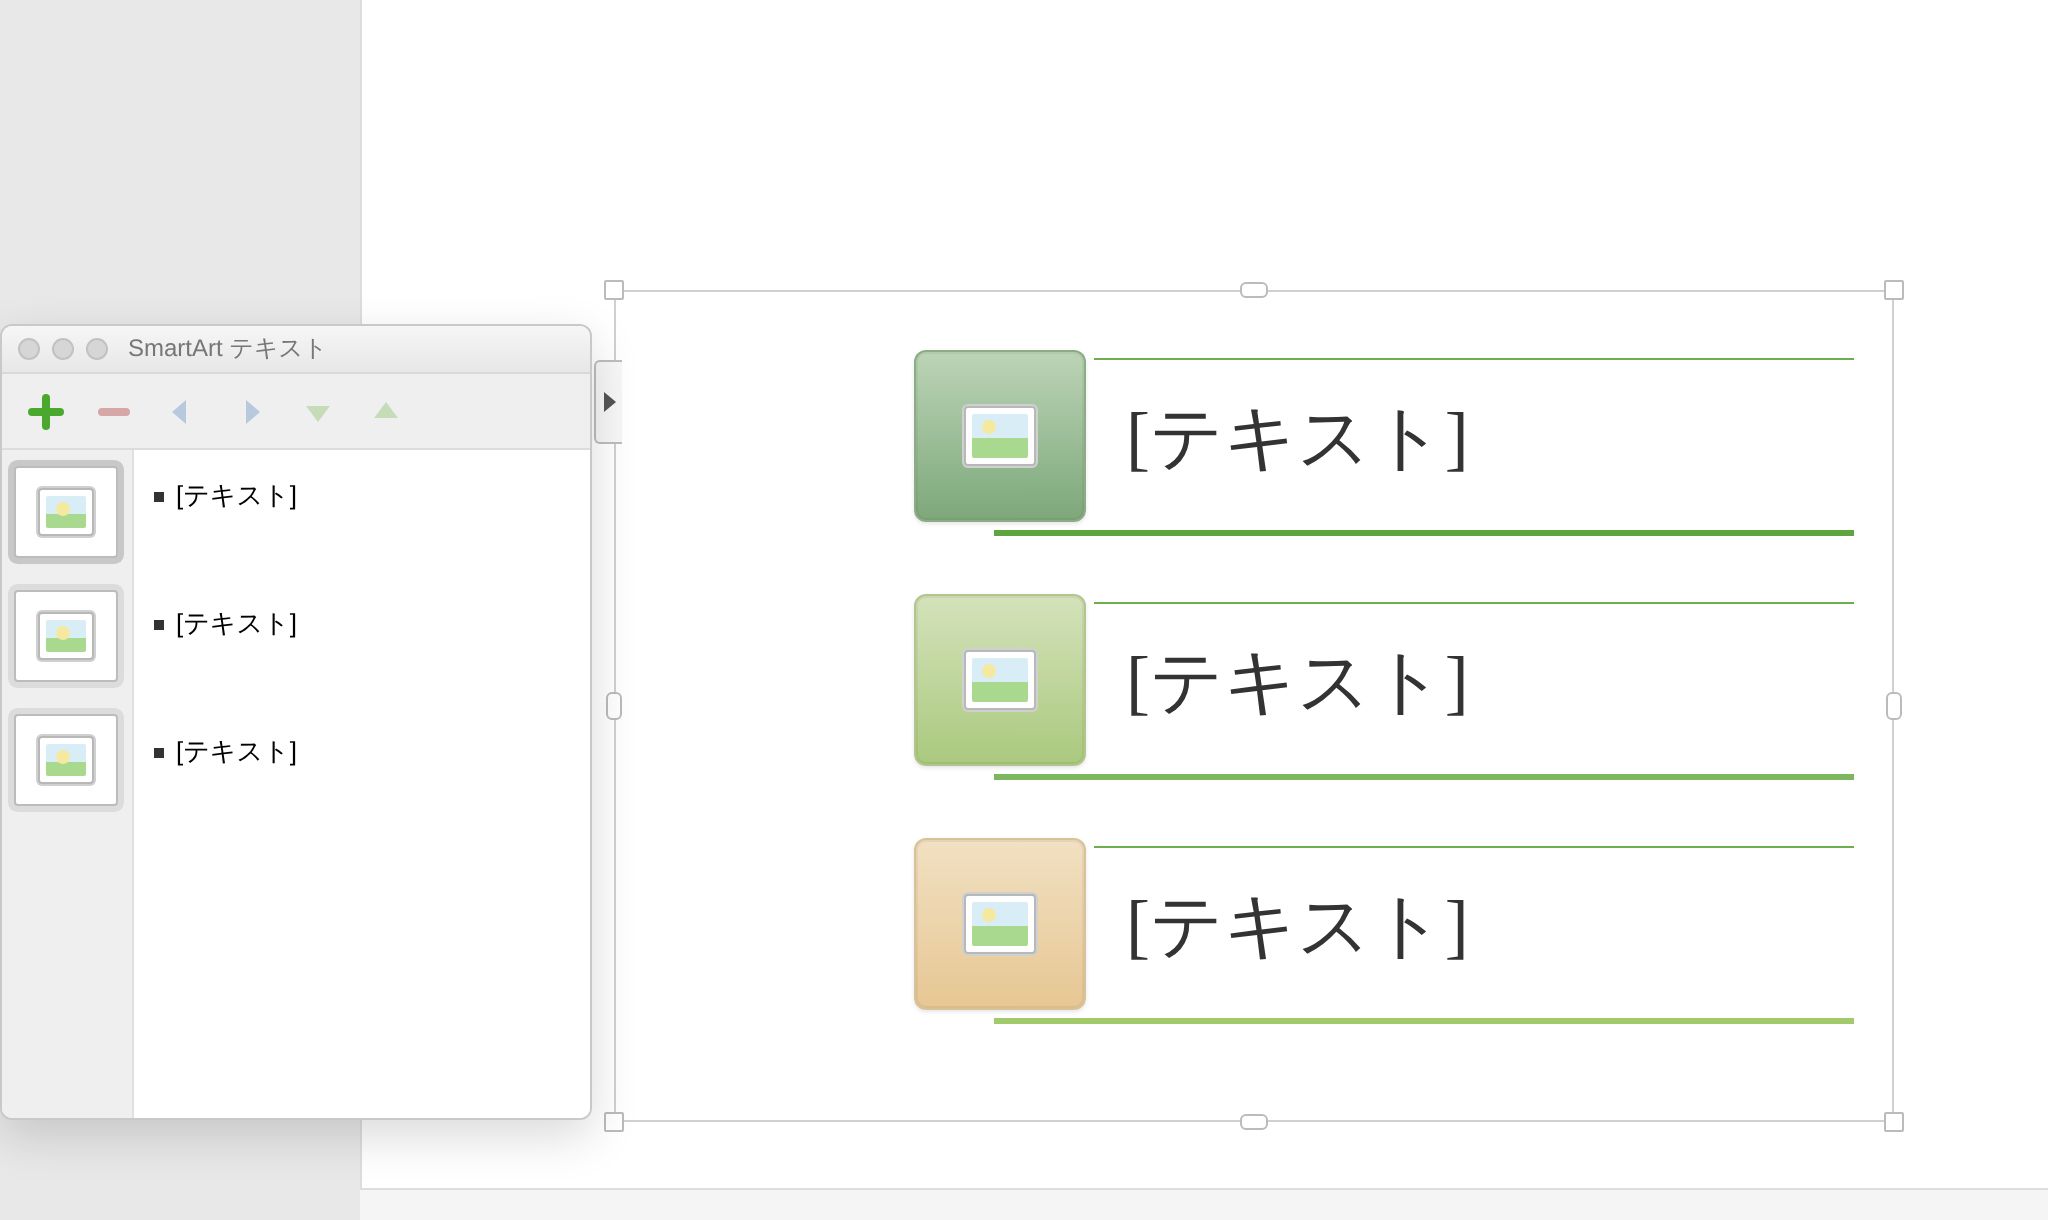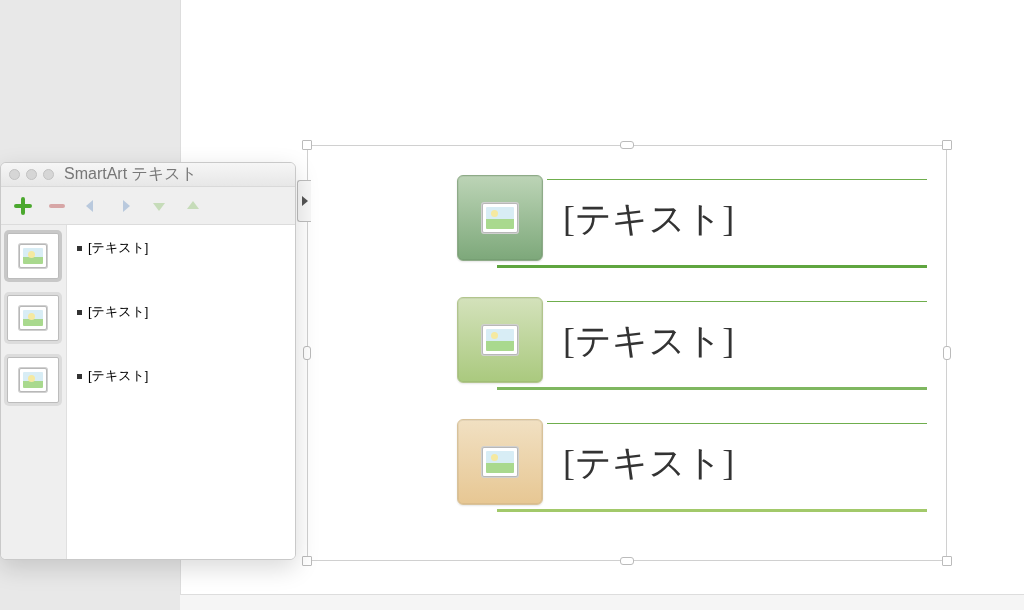--- a/index.html
+++ b/index.html
@@ -143,21 +143,21 @@
   }
   .panel-titlebar {
     height: 24px;
     background: linear-gradient(#f6f6f6,#e7e7e7);
     border-bottom: 1px solid #d9d9d9;
     display:flex; align-items:center;
     padding: 0 8px;
     gap:6px;
   }
   .traffic { width:11px; height:11px; border-radius:50%; background:#d6d6d6; border:1px solid #c2c2c2; }
-  .panel-title { font-size: 16px; color:#777; margin-left:4px; font-family: -apple-system, sans-serif; }
+  .panel-title { font-size: 12px; color:#777; margin-left:4px; font-family: -apple-system, sans-serif; }
 
   .panel-toolbar {
     height: 38px;
     display:flex; align-items:center;
     gap: 10px;
     padding: 0 10px;
     border-bottom:1px solid #dcdcdc;
   }
   .tb-btn {
     width: 24px; height: 24px;

